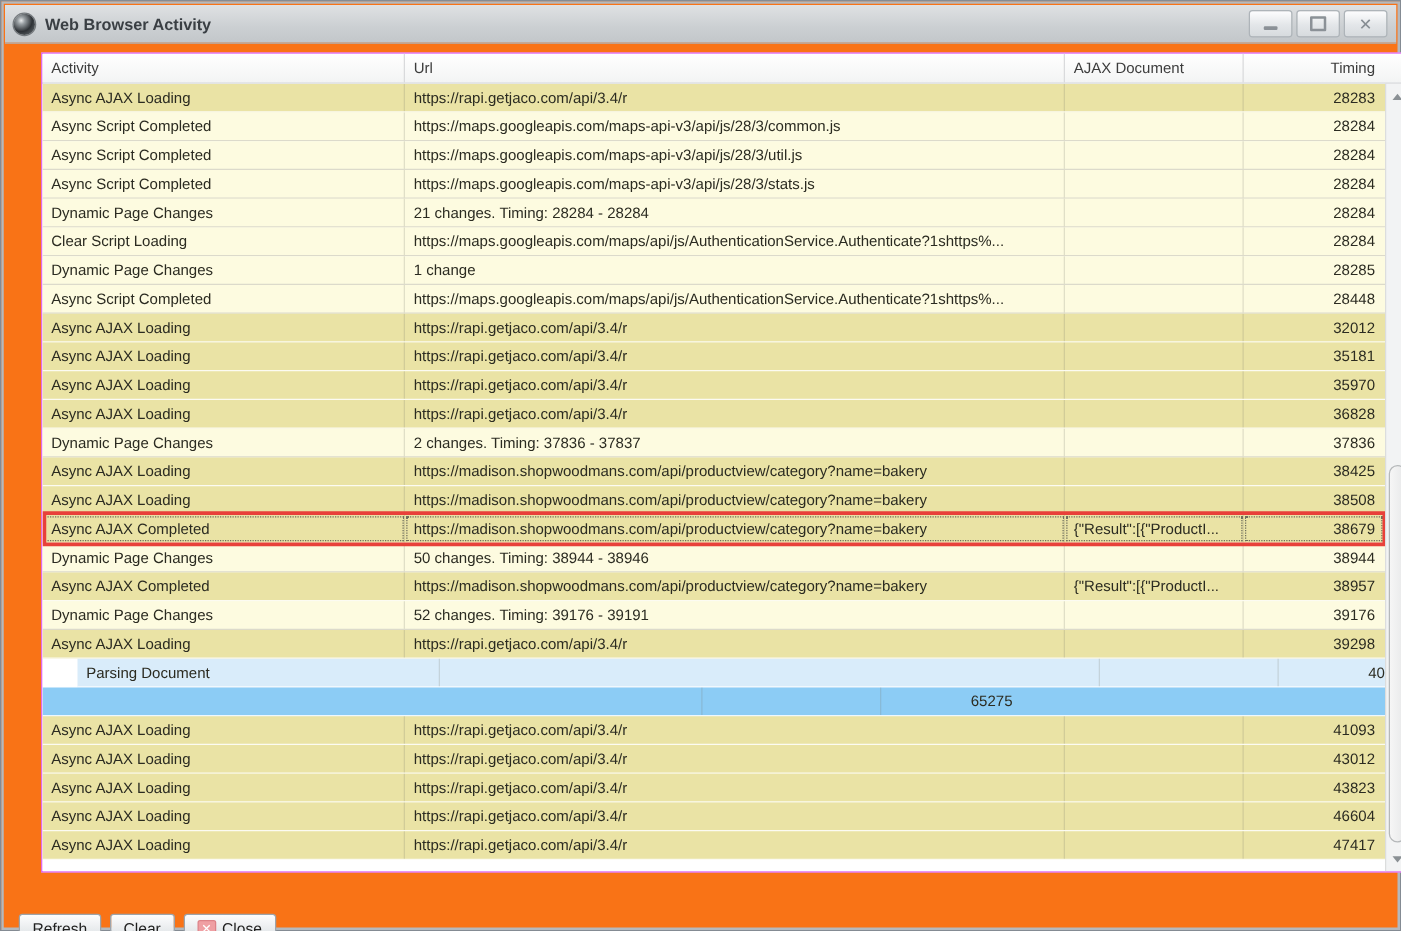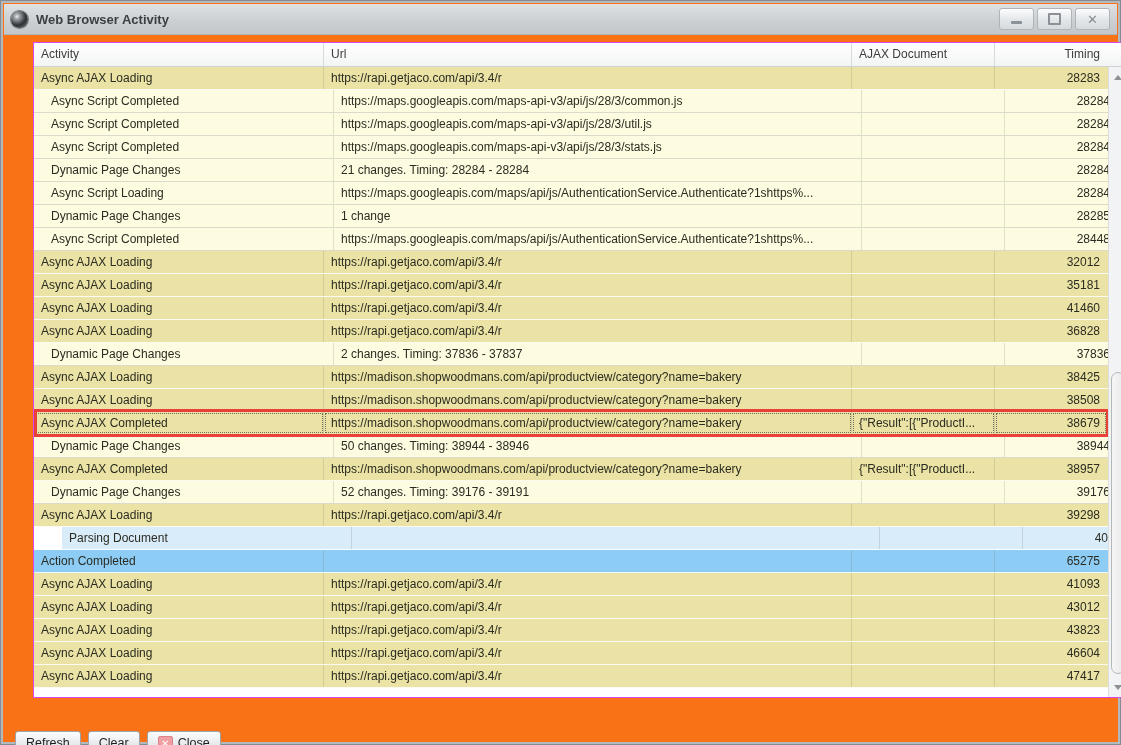--- a/index.html
+++ b/index.html
@@ -37,21 +37,21 @@
     position:absolute;left:32px;top:41px;width:1093px;height:656px;box-sizing:border-box;
     background:#ffffff;border:1px solid #d946ef;
   }
   .ghead{display:flex;height:24px;box-sizing:border-box;border-bottom:1px solid #cfd2d5;
     background:linear-gradient(#ffffff,#f3f4f4);}
   .hcell{box-sizing:border-box;padding:4px 0 0 7px;font-size:12px;color:#3c3c3c;
     border-right:1px solid #d9dadc;height:23px;overflow:hidden;white-space:nowrap;}
   .hfill{flex:1;border-right:none;}
   .gbody{position:absolute;left:0;top:24px;right:17px;bottom:0;overflow:hidden;background:#ffffff;}
   .row{display:flex;height:23px;box-sizing:border-box;border-bottom:1px solid rgba(255,255,255,0.85);align-items:center;}
-  .row.t-event{border-bottom-color:#dcdacb;padding-left:10px;}
+  .row.t-event{border-bottom-color:#dcdacb;}
   .cell{box-sizing:border-box;padding:4px 0 0 7px;font-size:12px;color:#2b2b21;
     border-right:1px solid rgba(125,125,110,0.22);overflow:hidden;white-space:nowrap;height:22px;}
   .c-activity{width:290px;flex:0 0 auto;}
   .c-url{width:528px;flex:0 0 auto;}
   .c-ajax{width:143px;flex:0 0 auto;}
   .c-timing{width:112px;flex:0 0 auto;text-align:right;padding-right:7px;padding-left:0;border-right:none;}
   .row.selected{position:relative;z-index:10;}
   .row.selected .cell{outline:1px dotted #6e6e5c;outline-offset:-2px;}
   .row.selected::after{
     content:'';position:absolute;left:0;right:-1px;top:-3px;bottom:-3px;
@@ -137,21 +137,21 @@
           <div class="cell c-ajax"></div>
           <div class="cell c-timing">28284</div>
         </div>
         <div class="row t-event" style="background: rgb(253, 251, 224);">
           <div class="cell c-activity">Dynamic Page Changes</div>
           <div class="cell c-url">21 changes. Timing: 28284 - 28284</div>
           <div class="cell c-ajax"></div>
           <div class="cell c-timing">28284</div>
         </div>
         <div class="row t-event" style="background: rgb(253, 251, 224);">
-          <div class="cell c-activity">Async Script Loading</div>
+          <div class="cell c-activity">Clear Script Loading</div>
           <div class="cell c-url">https://maps.googleapis.com/maps/api/js/AuthenticationService.Authenticate?1shttps%...</div>
           <div class="cell c-ajax"></div>
           <div class="cell c-timing">28284</div>
         </div>
         <div class="row t-event" style="background: rgb(253, 251, 224);">
           <div class="cell c-activity">Dynamic Page Changes</div>
           <div class="cell c-url">1 change</div>
           <div class="cell c-ajax"></div>
           <div class="cell c-timing">28285</div>
         </div>
@@ -170,21 +170,21 @@
         <div class="row t-ajax" style="background: rgb(234, 227, 165);">
           <div class="cell c-activity">Async AJAX Loading</div>
           <div class="cell c-url">https://rapi.getjaco.com/api/3.4/r</div>
           <div class="cell c-ajax"></div>
           <div class="cell c-timing">35181</div>
         </div>
         <div class="row t-ajax" style="background: rgb(234, 227, 165);">
           <div class="cell c-activity">Async AJAX Loading</div>
           <div class="cell c-url">https://rapi.getjaco.com/api/3.4/r</div>
           <div class="cell c-ajax"></div>
-          <div class="cell c-timing">41460</div>
+          <div class="cell c-timing">35970</div>
         </div>
         <div class="row t-ajax" style="background: rgb(234, 227, 165);">
           <div class="cell c-activity">Async AJAX Loading</div>
           <div class="cell c-url">https://rapi.getjaco.com/api/3.4/r</div>
           <div class="cell c-ajax"></div>
           <div class="cell c-timing">36828</div>
         </div>
         <div class="row t-event" style="background: rgb(253, 251, 224);">
           <div class="cell c-activity">Dynamic Page Changes</div>
           <div class="cell c-url">2 changes. Timing: 37836 - 37837</div>
@@ -233,21 +233,20 @@
           <div class="cell c-ajax"></div>
           <div class="cell c-timing">39298</div>
         </div>
         <div class="row t-parsing" style="background: rgb(217, 236, 250); margin-left: 28px;">
           <div class="cell c-activity">Parsing Document</div>
           <div class="cell c-url"></div>
           <div class="cell c-ajax"></div>
           <div class="cell c-timing">40280</div>
         </div>
         <div class="row t-action" style="background: rgb(140, 204, 245);">
-          <div class="cell c-activity">Action Completed</div>
           <div class="cell c-url"></div>
           <div class="cell c-ajax"></div>
           <div class="cell c-timing">65275</div>
         </div>
         <div class="row t-ajax" style="background: rgb(234, 227, 165);">
           <div class="cell c-activity">Async AJAX Loading</div>
           <div class="cell c-url">https://rapi.getjaco.com/api/3.4/r</div>
           <div class="cell c-ajax"></div>
           <div class="cell c-timing">41093</div>
         </div>

